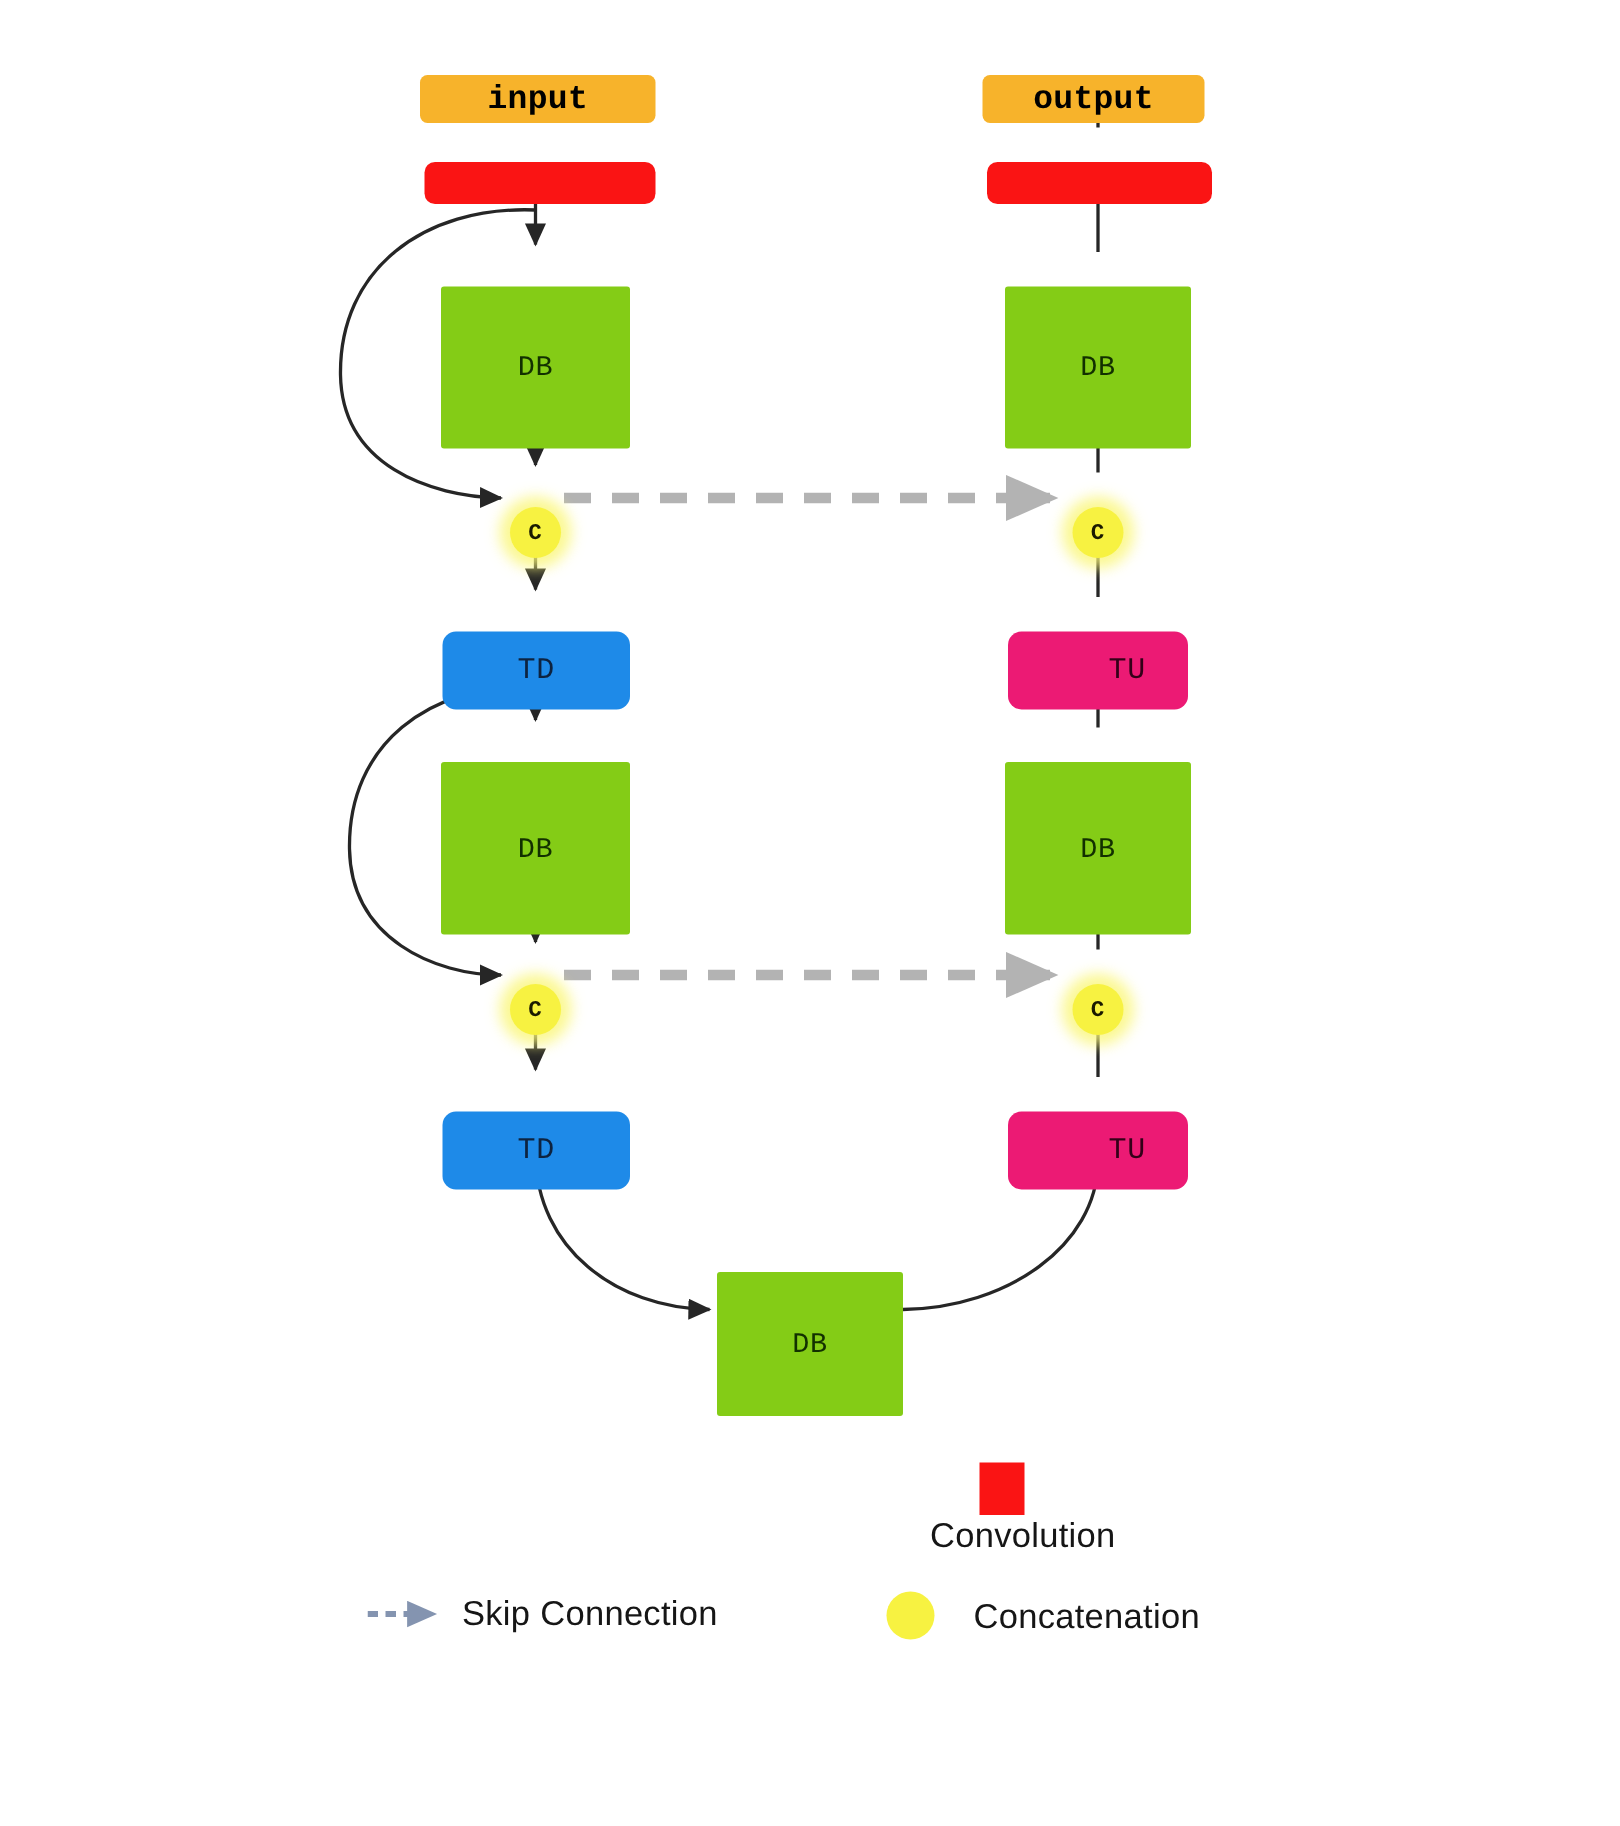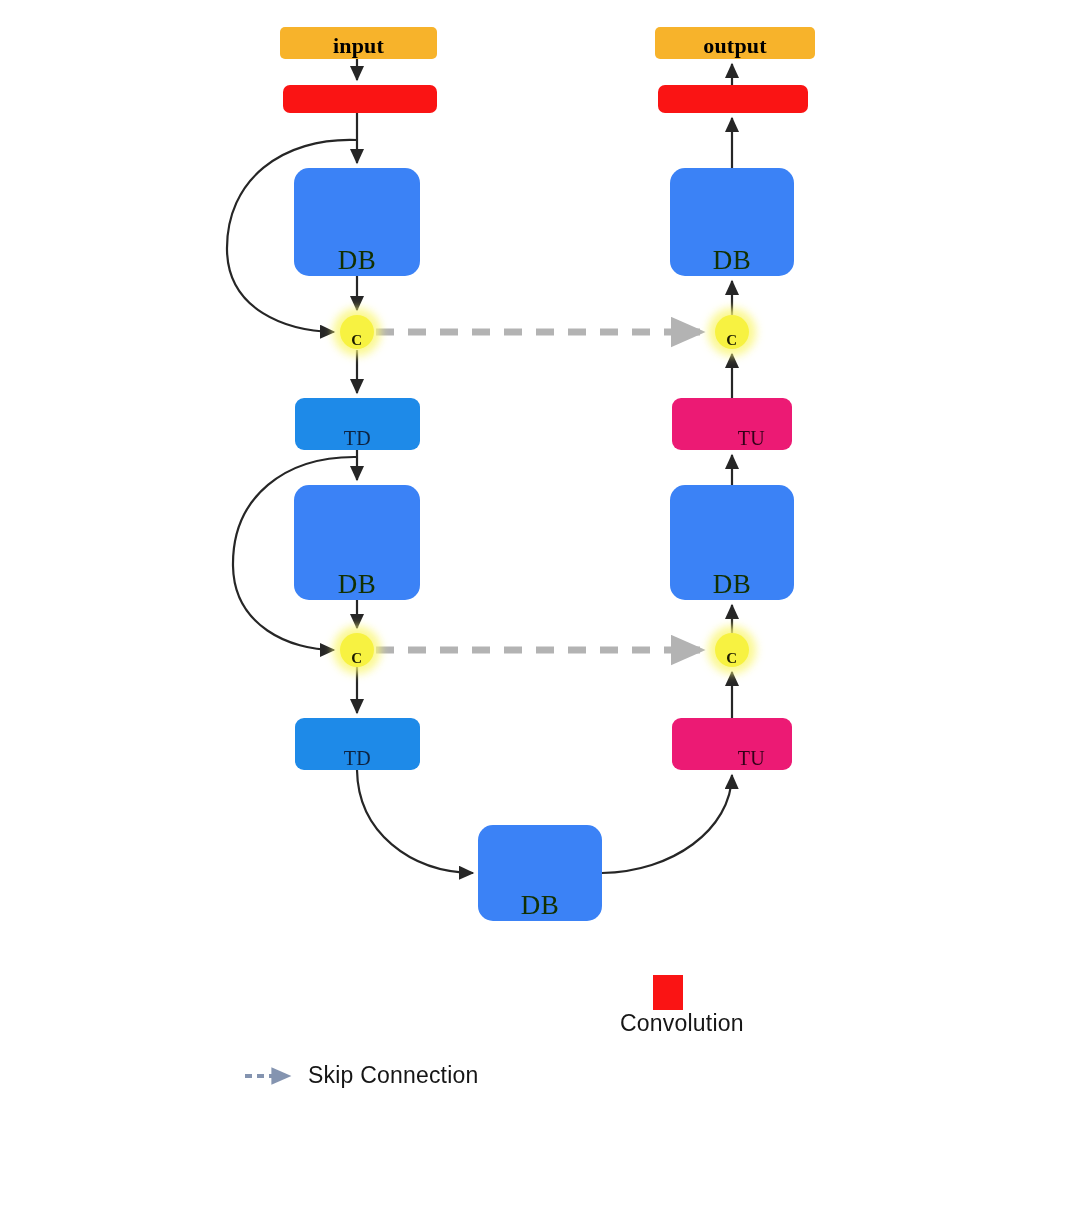--- a/index.html
+++ b/index.html
@@ -27,43 +27,44 @@
     left: 0; top: 0;
     width: 1080px;
     height: 1217px;
     pointer-events: none;
   }
   
   .node {
     position: absolute;
     box-sizing: border-box;
     display: flex;
-    align-items: flex-end;
+    align-items: center;
     justify-content: center;
     color: #1a1a1a;
-    font-family: Liberation Serif, serif;
+    font-family: Liberation Mono, monospace;
     letter-spacing: 0.5px;
     user-select: none;
+    margin-top: 23px;
   }
   .node-io {
     border-radius: 5px;
     background: #f7b32b;
     font-size: 22px;
     font-weight: bold;
     color: #000000;
     letter-spacing: 0.2px;
   }
   .node-conv {
     border-radius: 7px;
     background: #fa1414;
   }
   .node-db {
-    border-radius: 15px;
-    background: #3b82f6;
-    font-size: 27px;
+    border-radius: 2px;
+    background: #84cc16;
+    font-size: 19px;
     color: #123000;
   }
   .node-td {
     border-radius: 9px;
     background: #1e8ae8;
     font-size: 20px;
     color: #0d2340;
   }
   .node-tu {
     border-radius: 9px;
@@ -229,21 +230,21 @@
   <div class="node node-concat" style="left:715px; top:315px; width:34px; height:34px;">
     <span>C</span>
   </div>
 
   <div class="node node-db" style="left:670px; top:168px; width:124px; height:108px;">
     <span>DB</span>
   </div>
 
   <div class="node node-conv" style="left:658px; top:85px; width:150px; height:28px;"></div>
 
-  <div class="node node-io" style="left:655px; top:27px; width:160px; height:32px;">
+  <div class="node node-io" style="left:655px; top:27px; width:148px; height:32px;">
     <span>output</span>
   </div>
 
   <div id="legend">
 
 
 
     <div class="legend-item" style="left:-5px; top:87px;">
       <span class="legend-skip-glyph">
         <svg width="52" height="20" viewBox="0 0 52 20" xmlns="http://www.w3.org/2000/svg">
@@ -257,17 +258,21 @@
       </span>
       <span class="legend-label" style="margin-left:11px;">Skip Connection</span>
     </div>
 
     <div class="legend-item" style="left:342px; top:0px;flex-direction:column;">
       <span class="legend-swatch" style="background:#fa1414;"></span>
       <span class="legend-label">Convolution</span>
     </div>
 
 
+    <div class="legend-item" style="left:341px; top:86px;">
+      <span class="legend-swatch circle" style="background:#f7f241;"></span>
+      <span class="legend-label" style="margin-left:26px;">Concatenation</span>
+    </div>
 
   </div>
 
 
 </div>
 
 </body></html>

